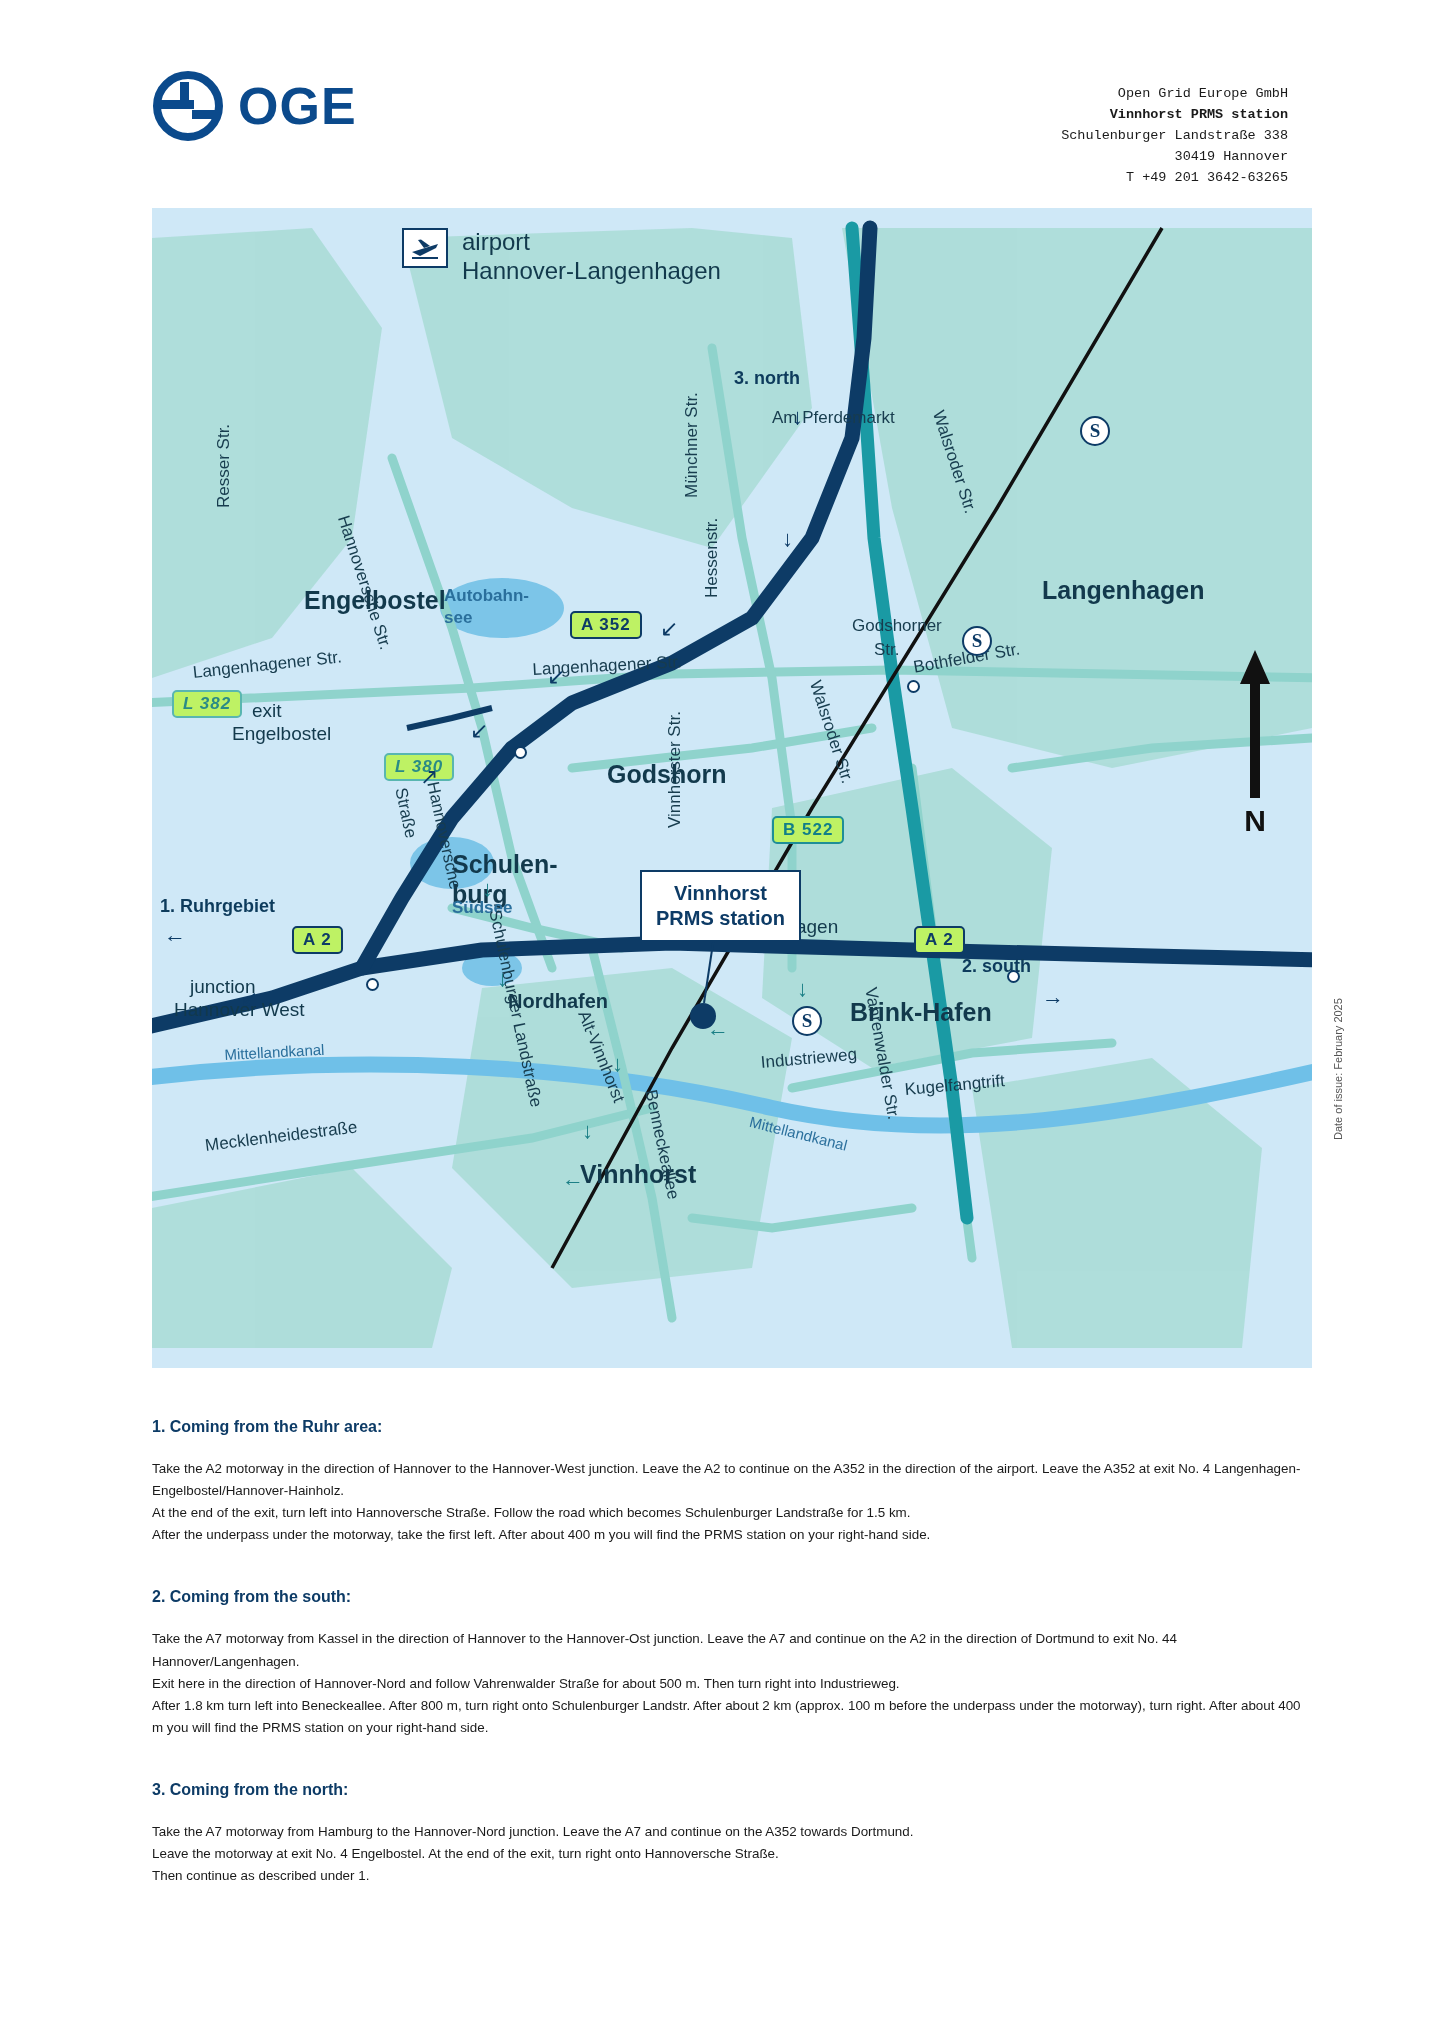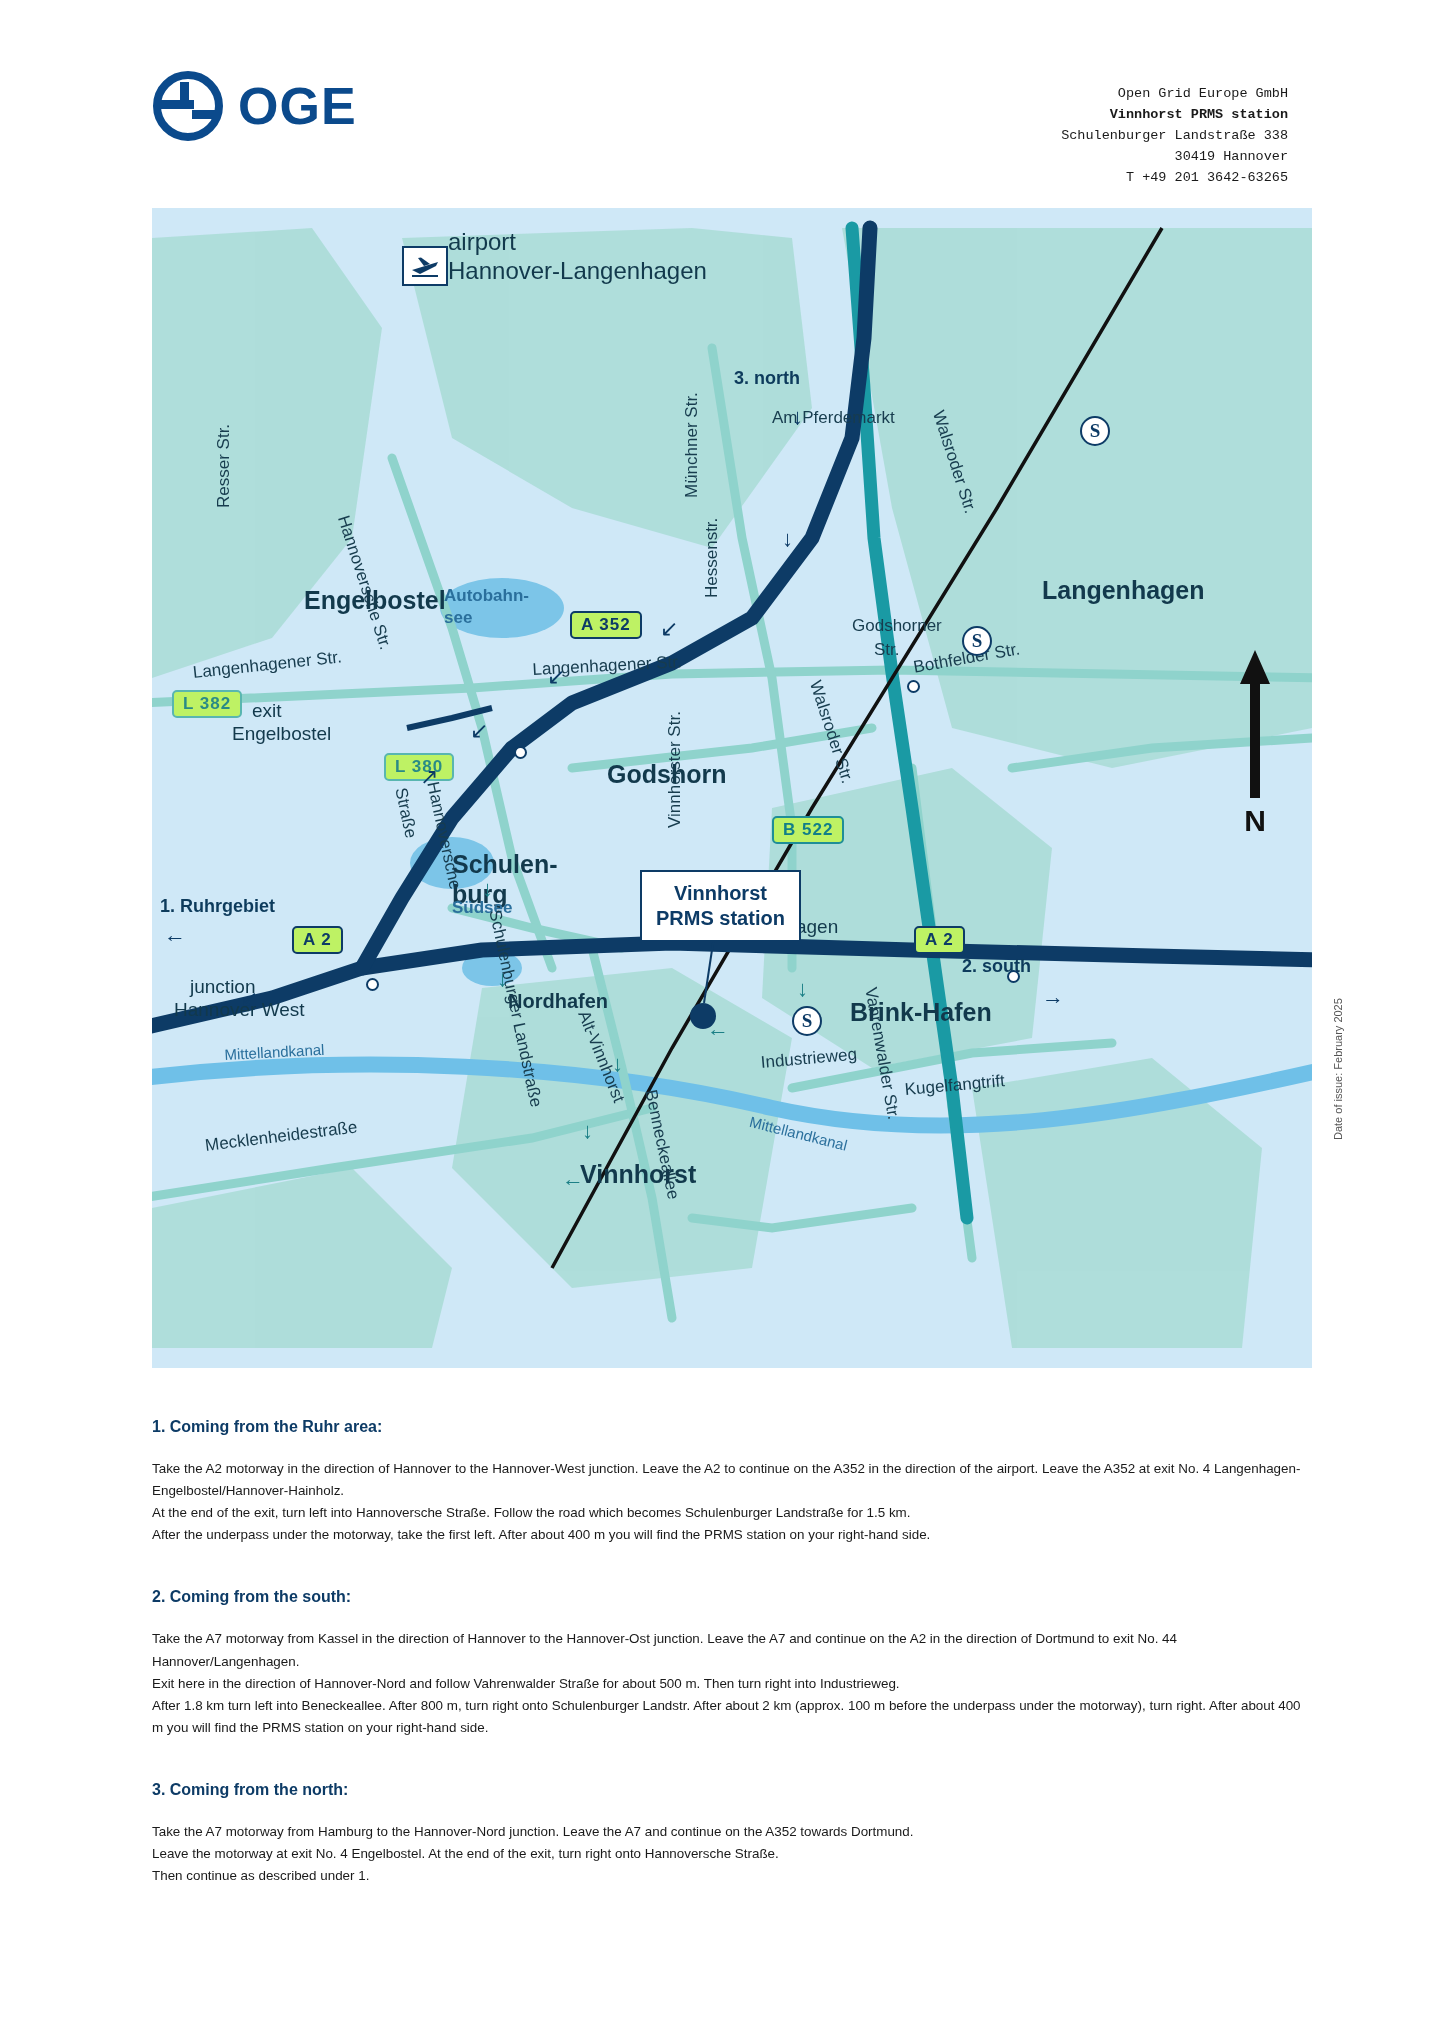--- a/index.html
+++ b/index.html
@@ -80,20 +80,21 @@
     color: #0d3b66;
     font-size: 17px;
     font-weight: bold;
     border-radius: 5px;
     padding: 2px 9px;
     letter-spacing: 1px;
   }
   .shield.green {
     border-color: #59b6b0;
     color: #2a8b86;
+    font-style: italic;
   }
   .shield.teal {
     border-color: #1f8e97;
     color: #127f88;
   }
 
   .callout {
     position: absolute;
     border: 2px solid #0d3b66;
     background: #ffffff;
@@ -101,21 +102,22 @@
     font-size: 20px;
     font-weight: bold;
     line-height: 1.25;
     padding: 9px 14px;
     text-align: center;
   }
 
   .airportbox {
     position: absolute;
     display: flex;
-    align-items: flex-end;
+    align-items: flex-start;
+    gap: 14px;
     padding-left: 28px;
   }
   .airportbox .icon {
     width: 46px; height: 40px;
     border: 2px solid #0d3b66;
     background: #fff;
     display: flex; align-items: center; justify-content: center;
   }
   .airportbox .txt {
     font-size: 24px;

